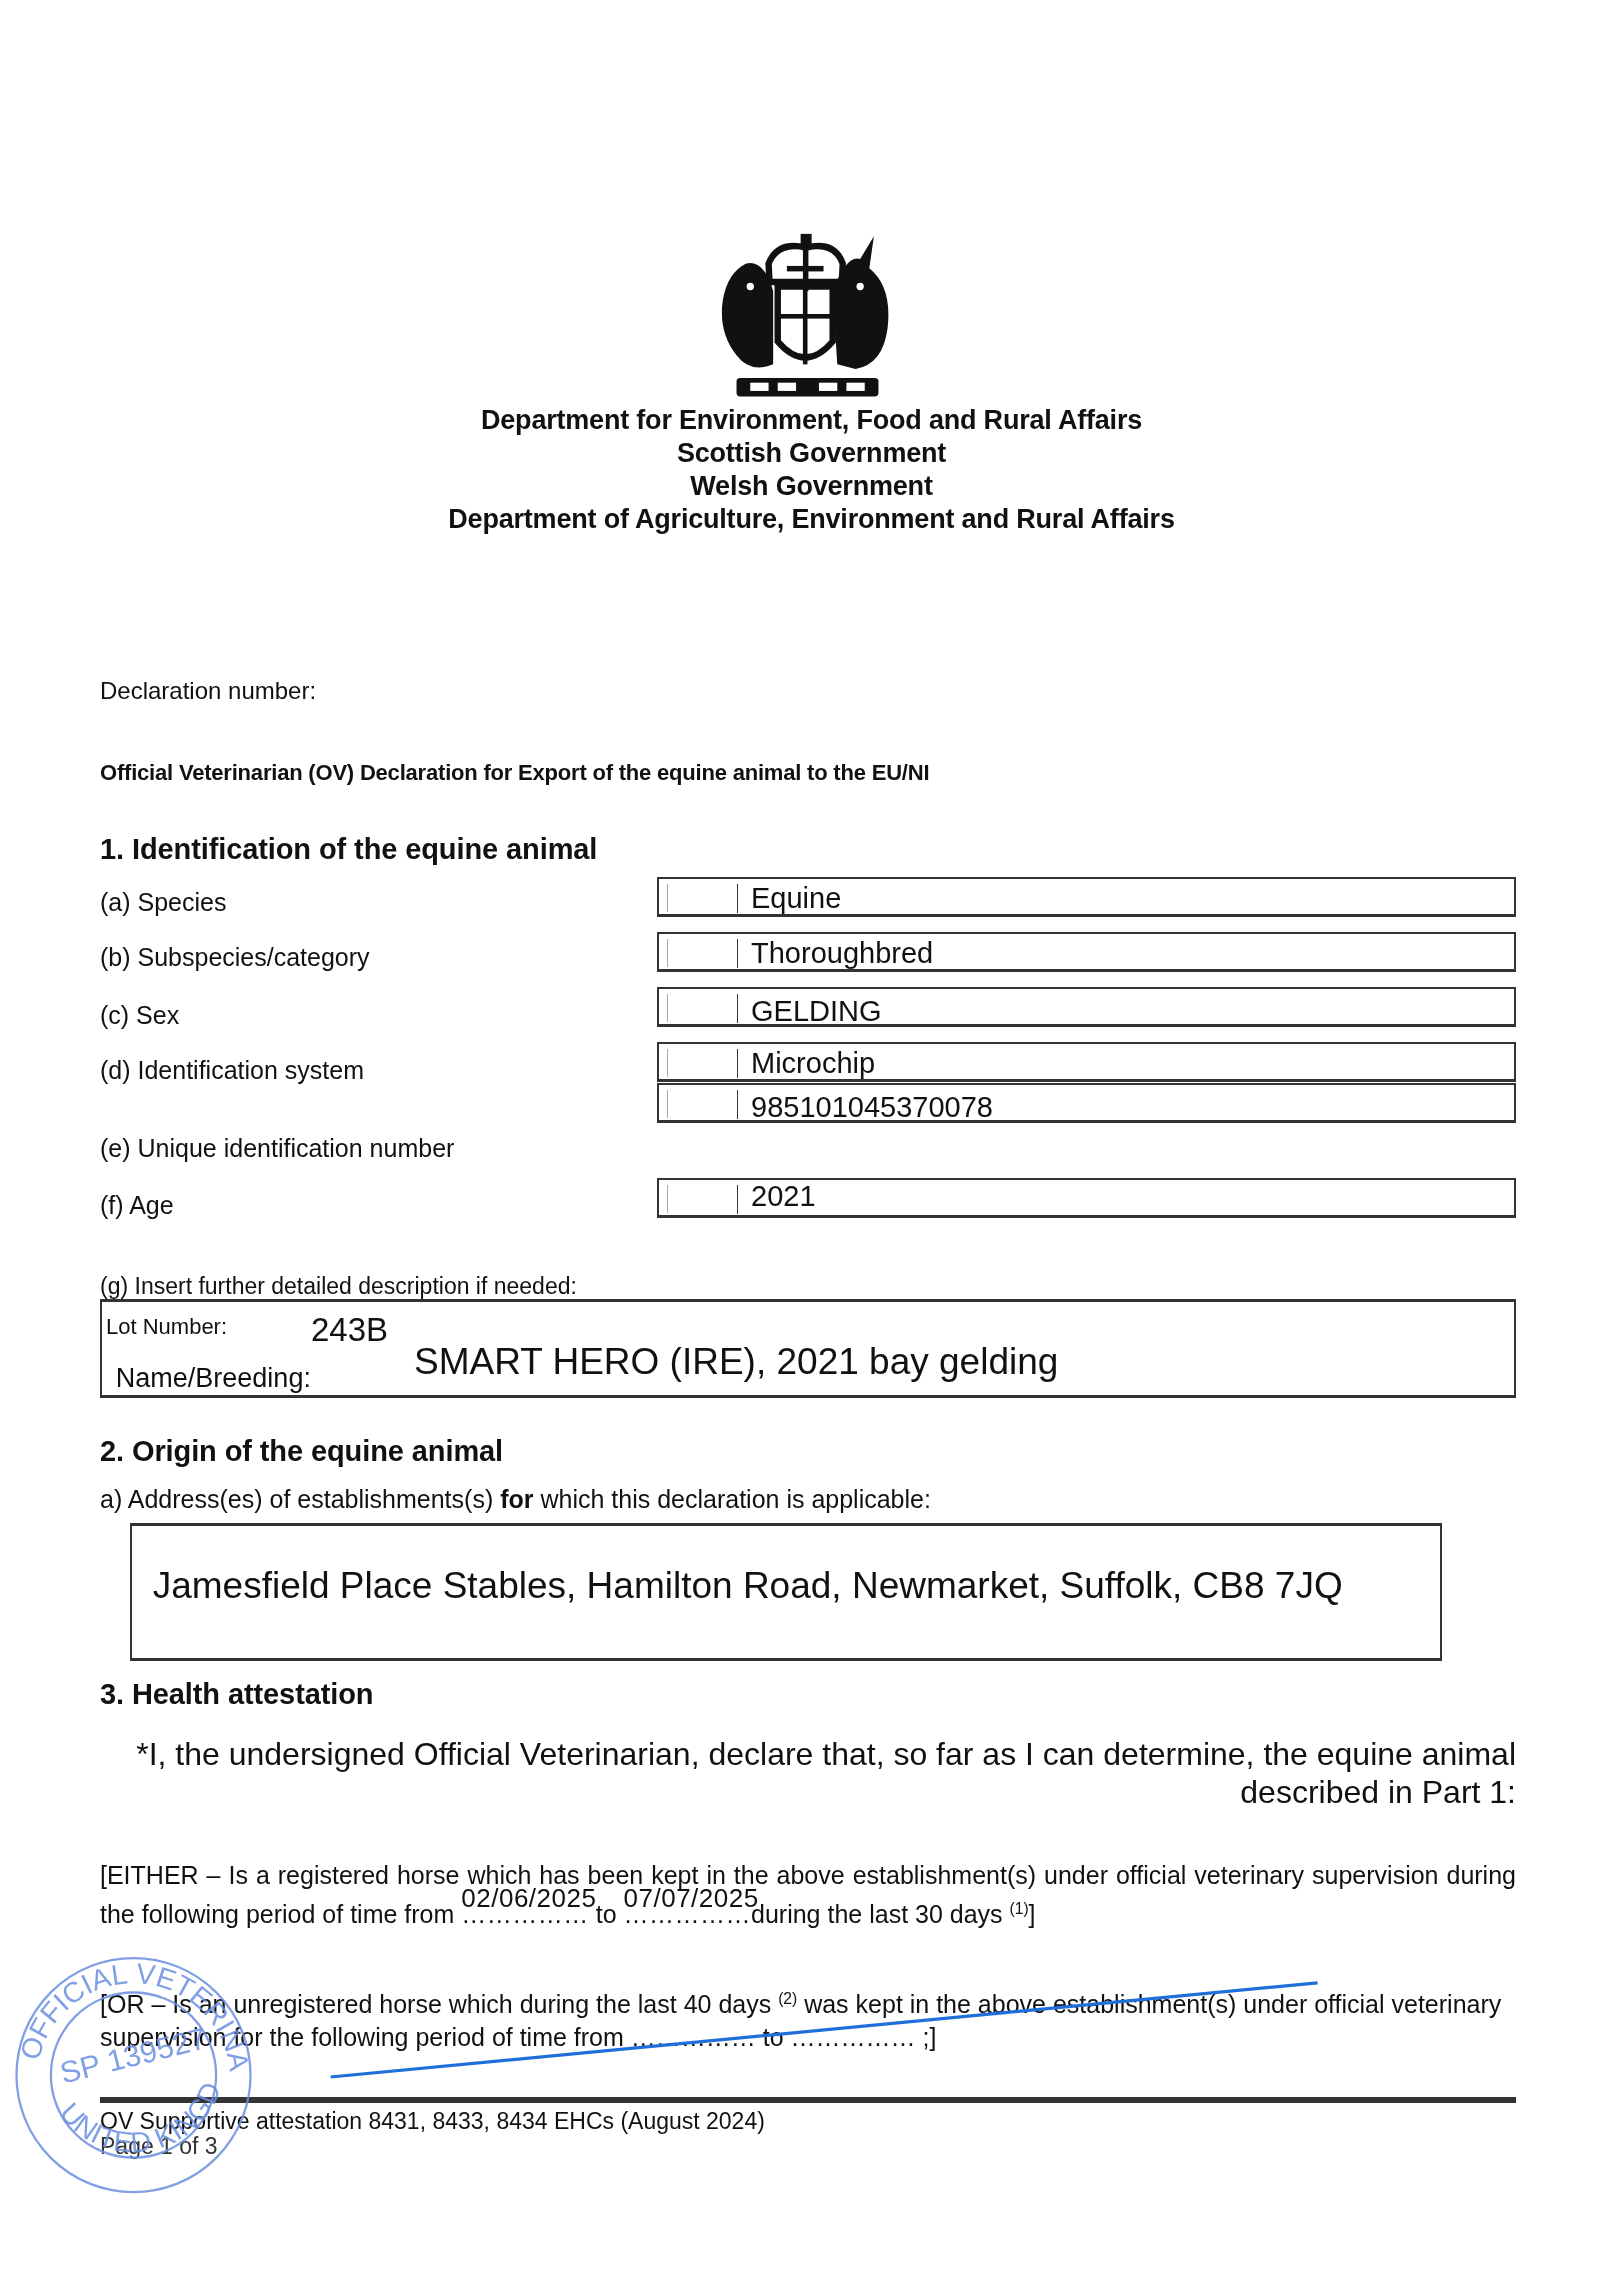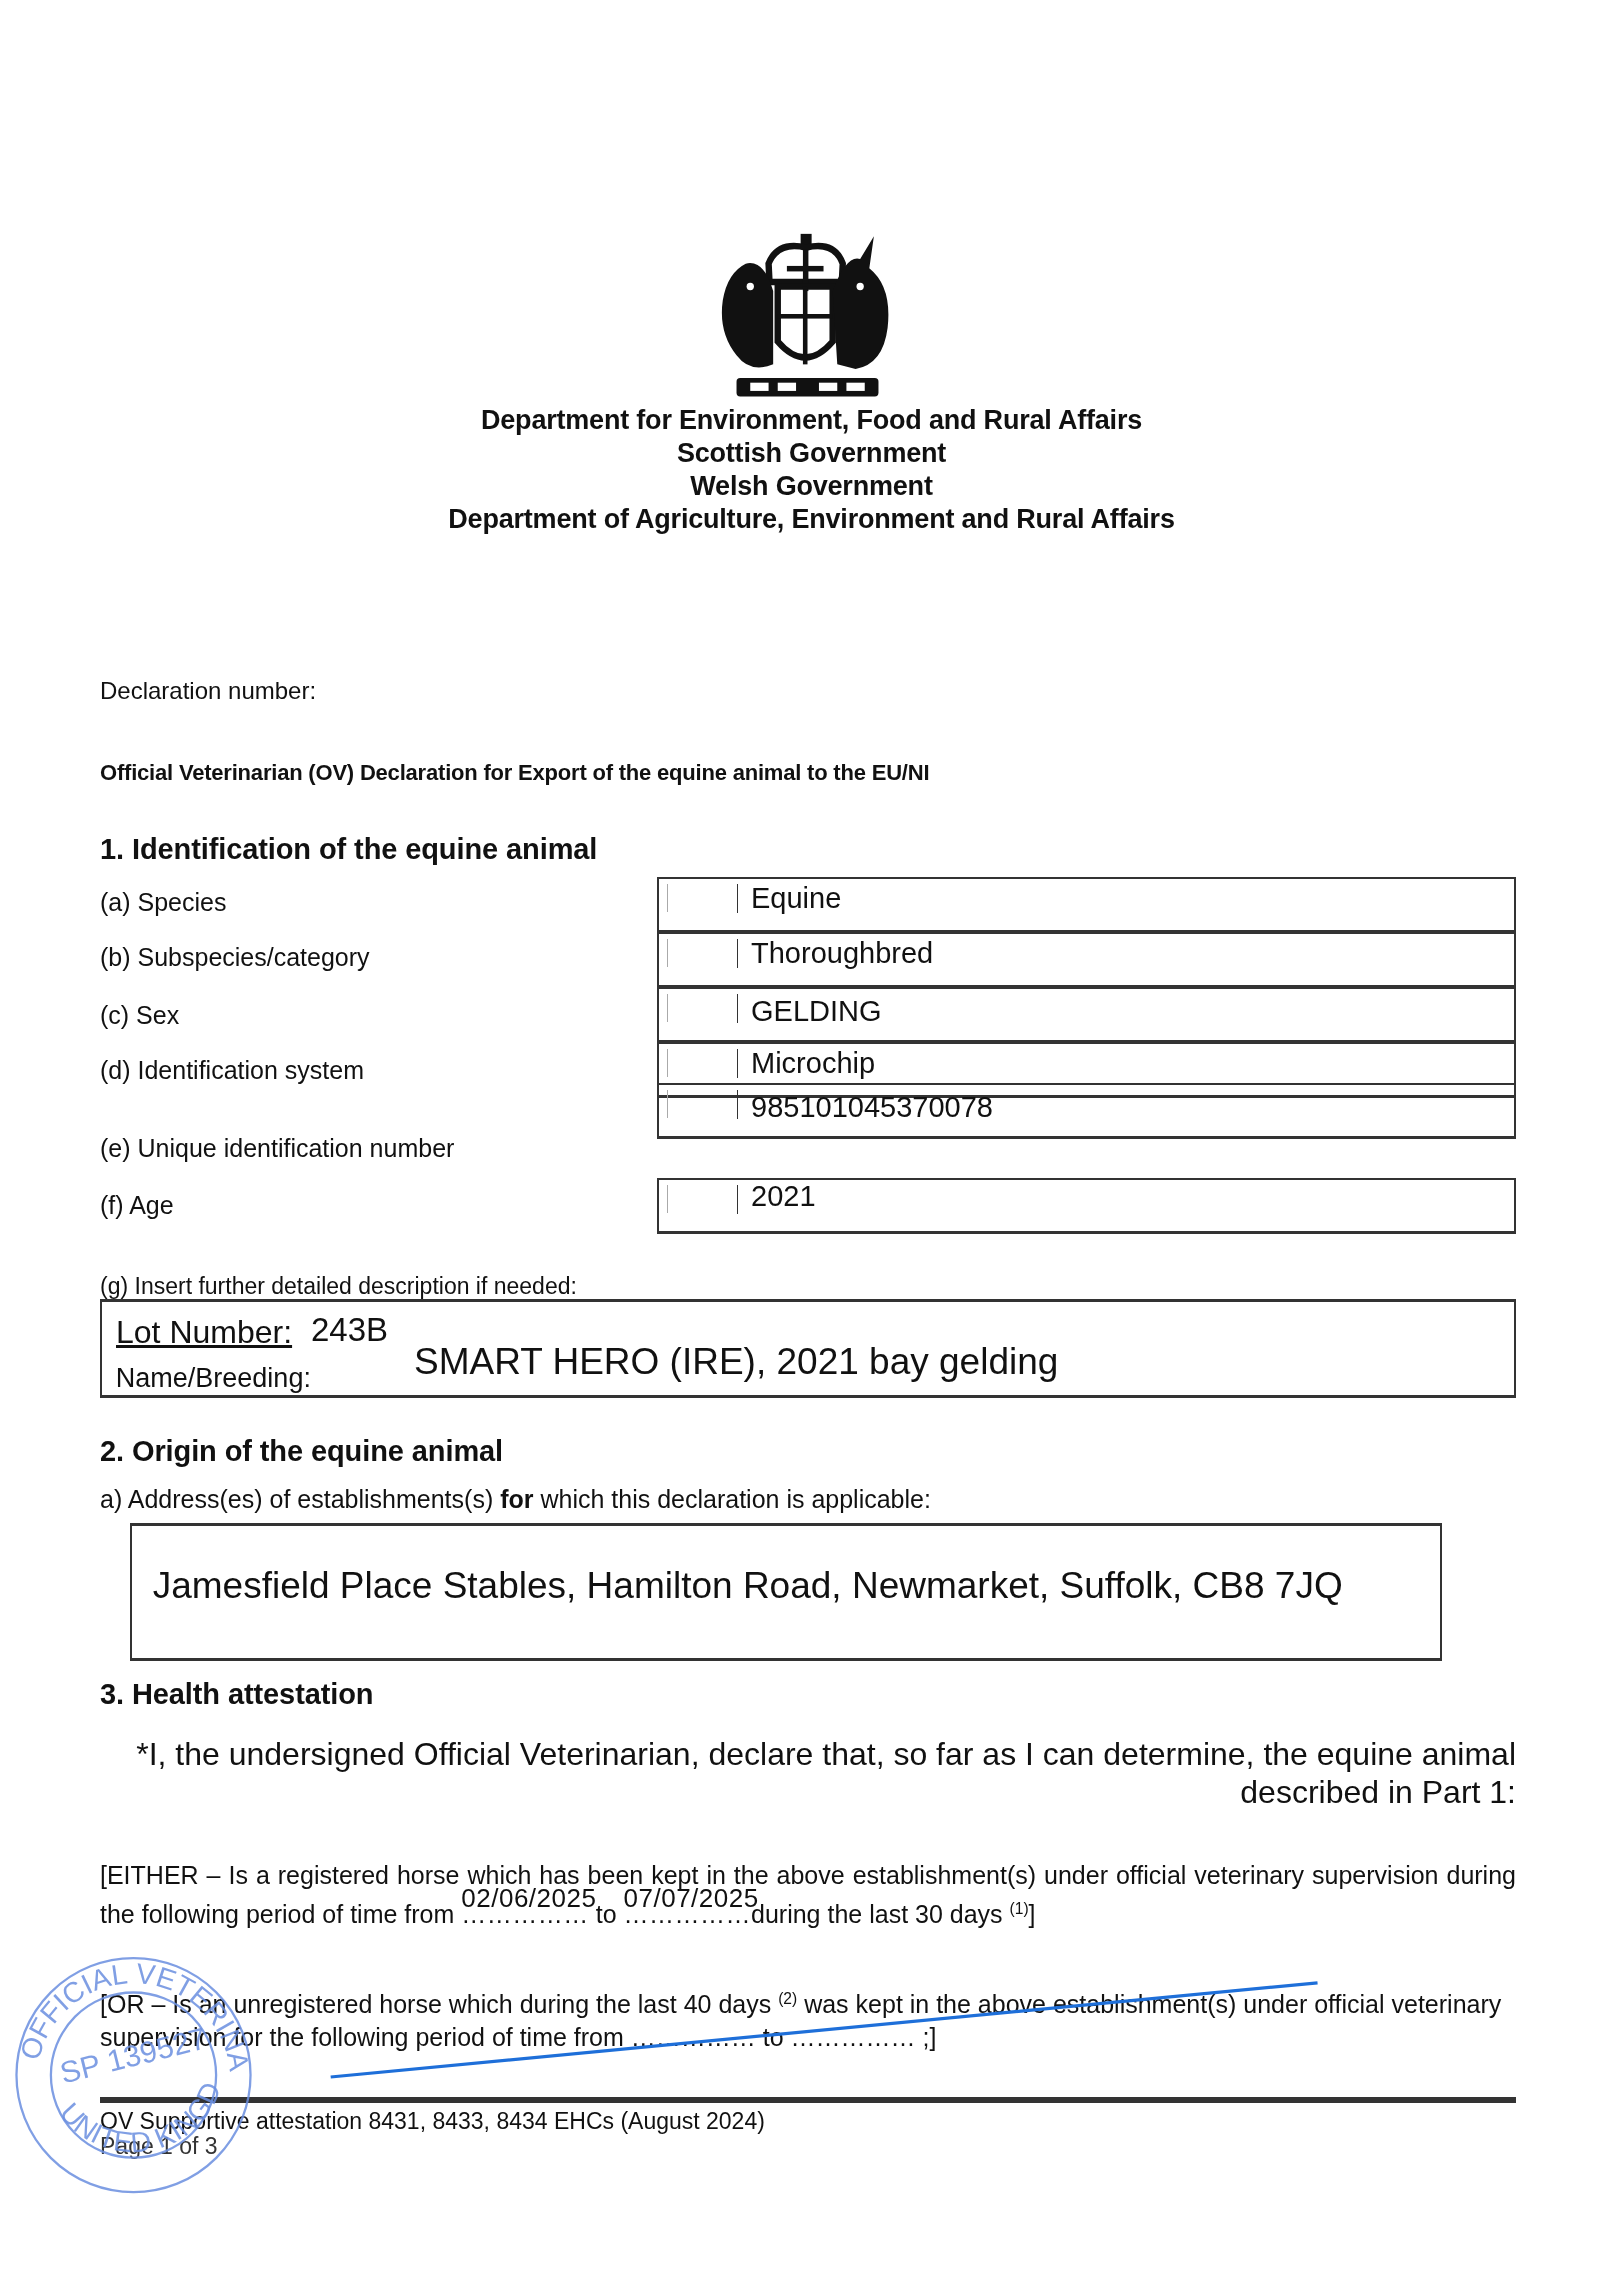--- a/index.html
+++ b/index.html
@@ -13,30 +13,30 @@
   
   .dept-header { left: 0; width: 1623px; top: 404px; text-align: center; }
   .dept-line { font-weight: bold; font-size: 27px; line-height: 33px; letter-spacing: -0.2px; }
   .decl-num { left: 100px; top: 677px; font-size: 24px; }
   .main-title { left: 100px; top: 760px; font-size: 22px; font-weight: bold; letter-spacing: -0.2px; }
   .sec-head { font-size: 29px; font-weight: bold; letter-spacing: -0.1px; }
   .sec1 { left: 100px; top: 833px; }
   
   .field-label { left: 100px; font-size: 25px; }
   .field-box {
-    left: 657px; width: 859px; height: 56px;
+    left: 657px; width: 859px; height: 40px;
     border: 2.3px solid #333; box-sizing: border-box;
     border-top-width: 2.8px; border-bottom-width: 3.2px; text-align: right;
   }
   .field-box .tick1 { position: absolute; left: 8.3px; top: 4.6px; width: 0.9px; height: 28.5px; background: #aaa; }
   .field-box .tick2 { position: absolute; left: 78px; top: 4.6px; width: 1.4px; height: 29px; background: #333; }
   .field-box .val { position: absolute; left: 92px; top: 2.8px; font-size: 29px; line-height: 33px; }
   .g-label { left: 100px; top: 1273px; font-size: 23px; }
   .g-box { left: 100px; top: 1299px; width: 1416px; height: 99px; border: 2.3px solid #333; border-top-width: 3.2px; border-bottom-width: 3.7px; box-sizing: border-box; }
-  .g-lot-label { position: absolute; left: 14px; top: 11.5px; font-size: 32px; text-decoration: underline; }
+  .g-lot-label { position: absolute; left: 4px; top: 11.5px; font-size: 22px; }
   .g-lot-val { position: absolute; left: 209px; top: 9.2px; font-size: 33px; }
   .g-name-label { position: absolute; left: 13.8px; top: 61px; font-size: 27px; }
   .g-name-val { position: absolute; left: 312px; top: 39px; font-size: 37px; }
   .sec2 { left: 100px; top: 1435px; }
   .sec2-sub { left: 100px; top: 1485px; font-size: 25px; }
   .addr-box { left: 100px; top: 1523px; width: 1312px; height: 138px; border: 2.3px solid #333; border-top-width: 3.2px; border-bottom-width: 3.7px; box-sizing: border-box; margin-left: 30px; }
   .addr-val { position: absolute; left: 20.7px; top: 39px; font-size: 37px; }
   .sec3 { left: 100px; top: 1678px; }
   .decl-text { left: 100px; top: 1735px; width: 1416px; font-size: 32px; line-height: 38px; text-align: right; }
   .either { left: 100px; top: 1859px; width: 1416px; font-size: 25px; line-height: 33px; text-align: justify; }

